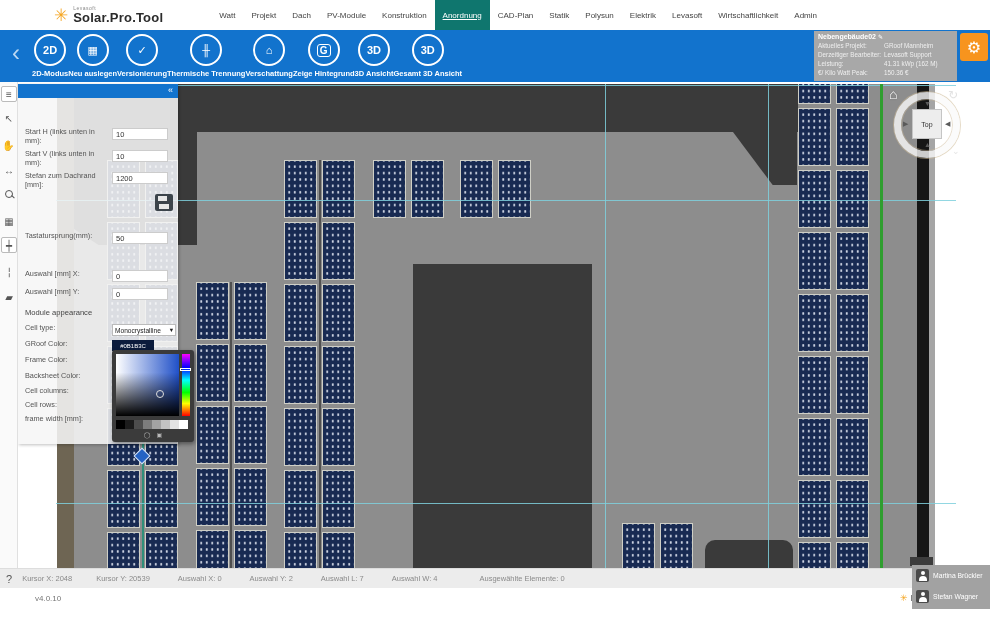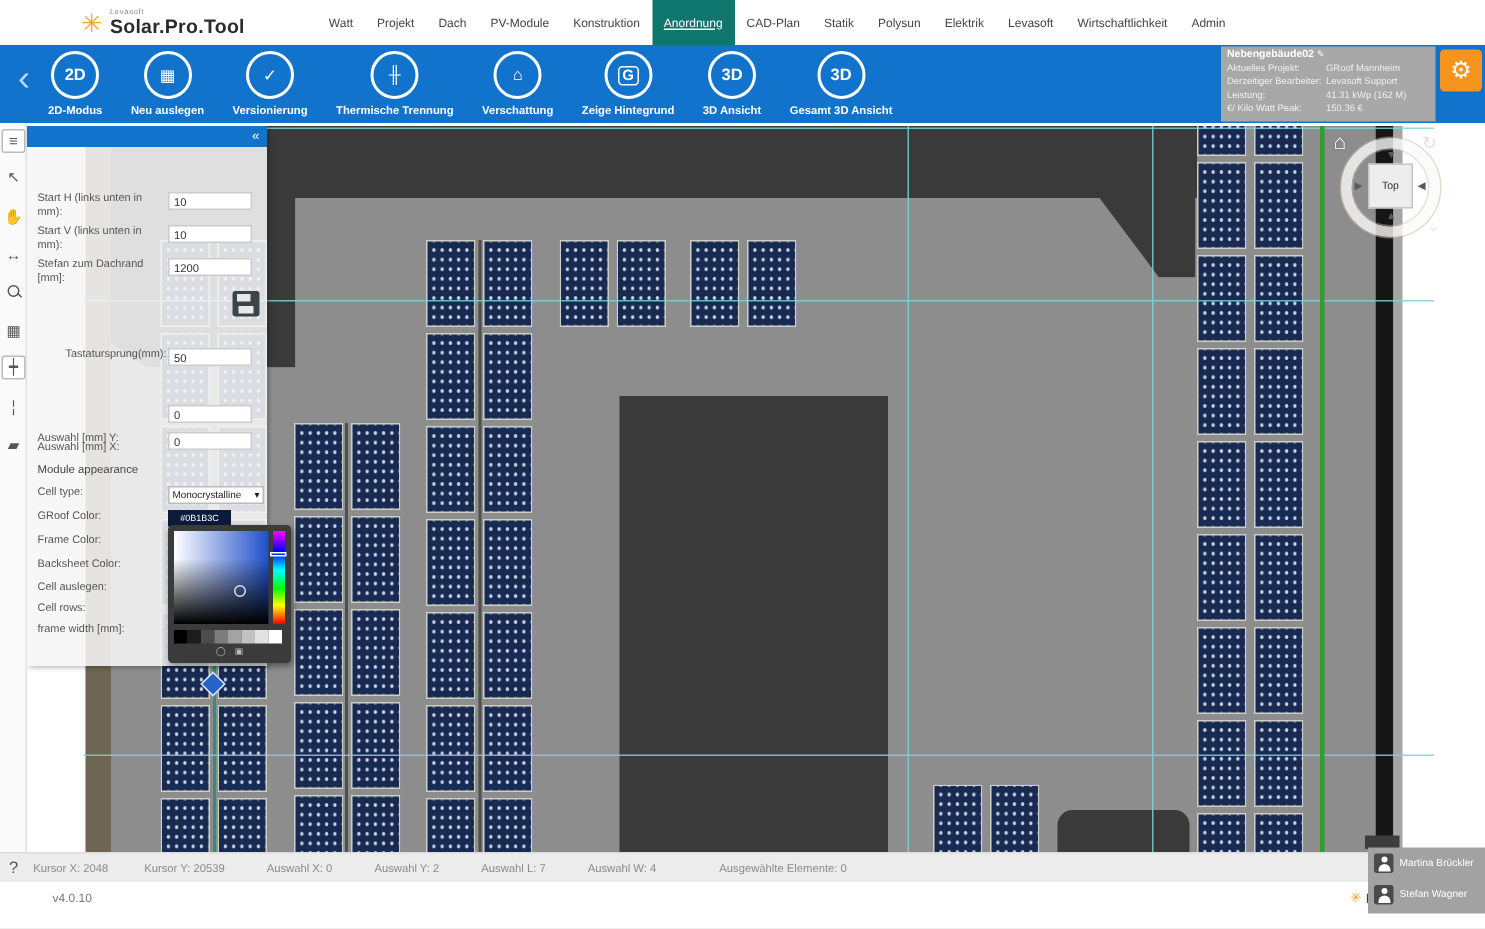--- a/index.html
+++ b/index.html
@@ -14,21 +14,21 @@
   #logo .wordwrap { display:flex; flex-direction:column; line-height:1; }
   #logo .tiny { font-size:5px; color:#888; letter-spacing:.5px; }
   #logo .word { font-size:13px; font-weight:bold; color:#2b2b2b; letter-spacing:.2px; }
   #menu-items { display:flex; align-items:stretch; height:30px; margin-left:48px; }
   .menu-item { font-size:8px; color:#444; padding:0 8px; display:flex; align-items:center; cursor:pointer; }
   .menu-item.active { background:#0f766e; color:#fff;text-decoration:underline; }
 
   
   #ribbon { position:absolute; left:0; top:30px; width:990px; height:52px; background:#1273cd; z-index:19; display:flex; align-items:center; }
   #ribbon-back { color:#bcd8f2; font-size:24px; margin:0 12px 6px 12px; line-height:1; cursor:pointer; }
-  #ribbon-tools { display:flex; align-items:flex-end; gap:19px; }
+  #ribbon-tools { display:flex; align-items:flex-end; }
   .tool { display:flex; flex-direction:column; align-items:center; cursor:pointer; }
   .tool-circle { width:32px; height:32px; border:2px solid #fff; border-radius:50%; display:flex; align-items:center; justify-content:center; color:#fff; font-weight:bold; font-size:11px; }
   .tool-circle .boxg { border:1px solid #fff; border-radius:3px; padding:0 2px; font-size:10px; }
   .tool-label { color:#fff; font-size:7.5px; font-weight:bold; margin-top:3px; white-space:nowrap; }
 
   
   #project-panel { position:absolute; right:33px; top:31px; width:143px; height:50px; background:#a8a8a8; z-index:21; padding:2px 4px; }
   #project-title { color:#fff; font-size:7px; font-weight:bold; margin-bottom:1px; }
   #project-title .edit { font-size:6px; }
   .proj-row { display:flex; font-size:6.3px; color:#efefef; line-height:9px; }
@@ -342,37 +342,37 @@
       <span id="collapse-btn">«</span>
     </div>
     <div id="settings-fields">
         <div class="sp-label" style="top: 44px;">Start H (links unten in mm):</div>
         <input class="sp-input" value="10" style="top: 44px;">
         <div class="sp-label" style="top: 66px;">Start V (links unten in mm):</div>
         <input class="sp-input" value="10" style="top: 66px;">
         <div class="sp-label" style="top: 88px;">Stefan zum Dachrand [mm]:</div>
         <input class="sp-input" value="1200" style="top: 88px;">
         <div id="save-btn" style="top: 110px;"></div>
-        <div class="sp-label" style="top: 148px; text-align: right;">Tastatursprung(mm):</div>
+        <div class="sp-label" style="top: 148px;">Tastatursprung(mm):</div>
         <input class="sp-input" value="50" style="top: 148px;">
-        <div class="sp-label" style="top: 186px; margin-top: 24px;">Auswahl [mm] X:</div>
+        <div class="sp-label" style="top: 186px;">Auswahl [mm] X:</div>
         <input class="sp-input" value="0" style="top: 186px;">
         <div class="sp-label" style="top: 204px;">Auswahl [mm] Y:</div>
         <input class="sp-input" value="0" style="top: 204px;">
         <div class="sp-header" style="top: 224px;">Module appearance</div>
         <div class="sp-label" style="top: 240px;">Cell type:</div>
         <div class="sp-select" style="top: 240px;">
           <span>Monocrystalline</span>
           <span>▾</span>
         </div>
         <div class="sp-label" style="top: 256px;">GRoof Color:</div>
         <div class="sp-color" style="top: 256px;">#0B1B3C</div>
         <div class="sp-label" style="top: 272px;">Frame Color:</div>
         <div class="sp-label" style="top: 288px;">Backsheet Color:</div>
-        <div class="sp-label" style="top: 303px;">Cell auslegen:</div>
+        <div class="sp-label" style="top: 303px;">Cell columns:</div>
         <div class="sp-label" style="top: 317px;">Cell rows:</div>
         <div class="sp-label" style="top: 331px;">frame width [mm]:</div>
       </div>
 
     <div id="color-picker">
       <div id="sat-area">
         <div id="sat-cursor"></div>
       </div>
       <div id="hue-bar">
         <div id="hue-cursor"></div>

